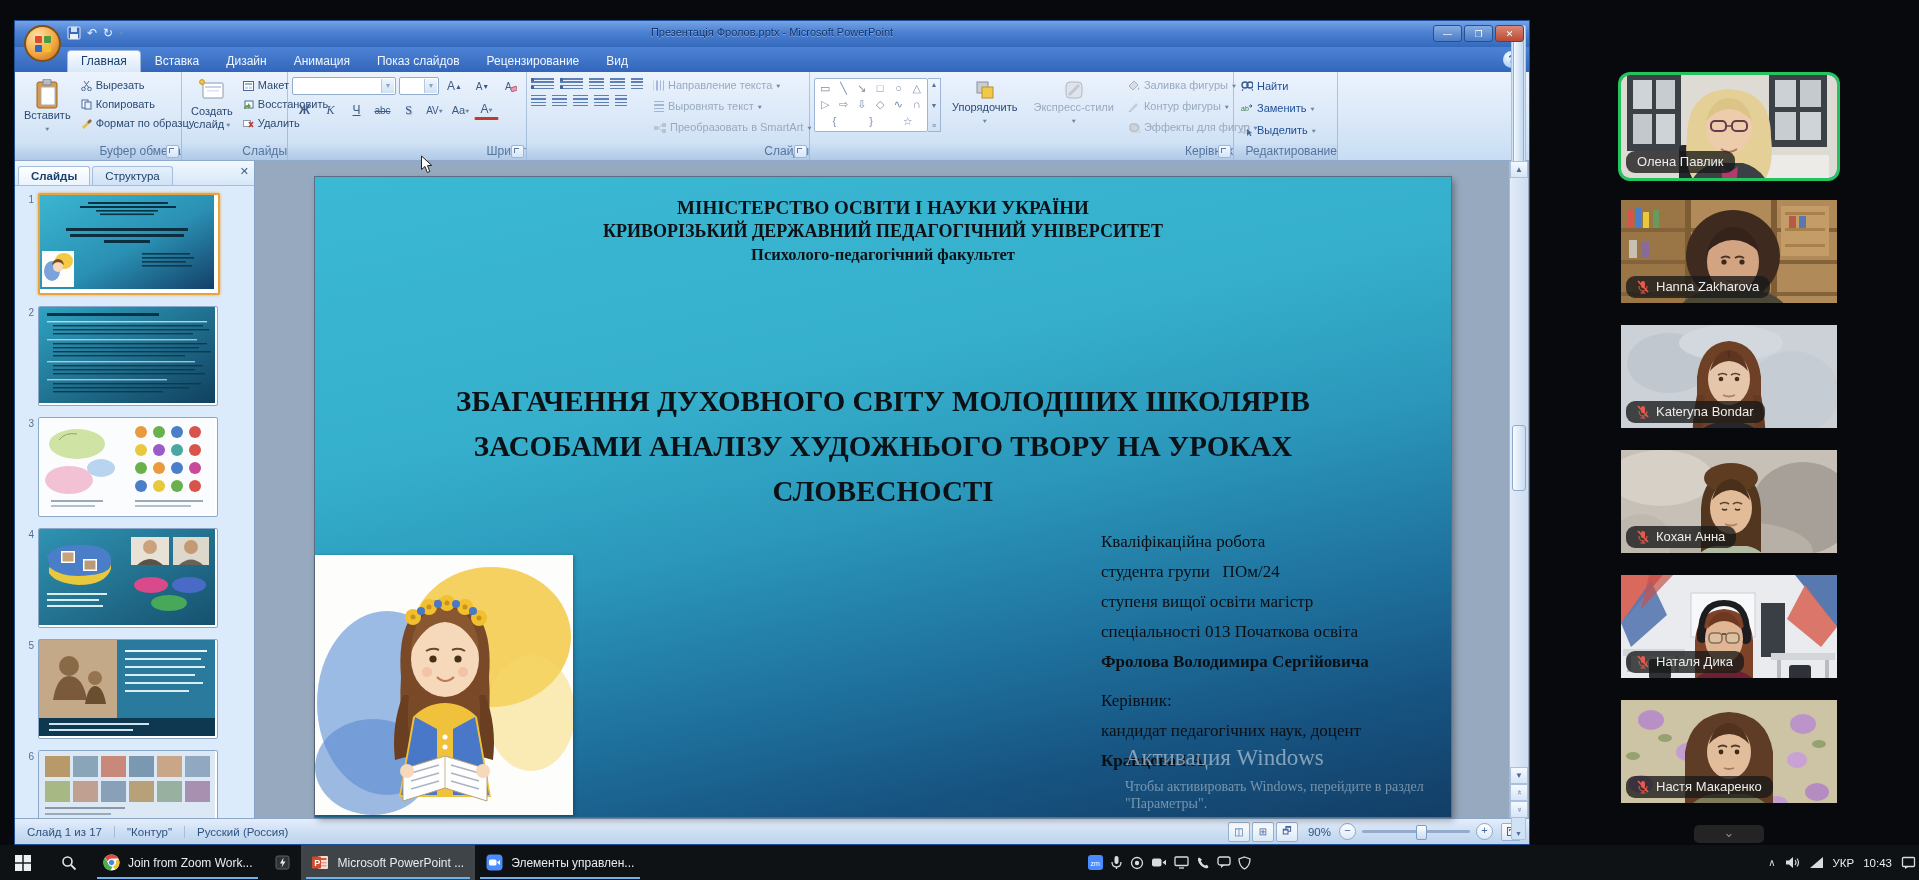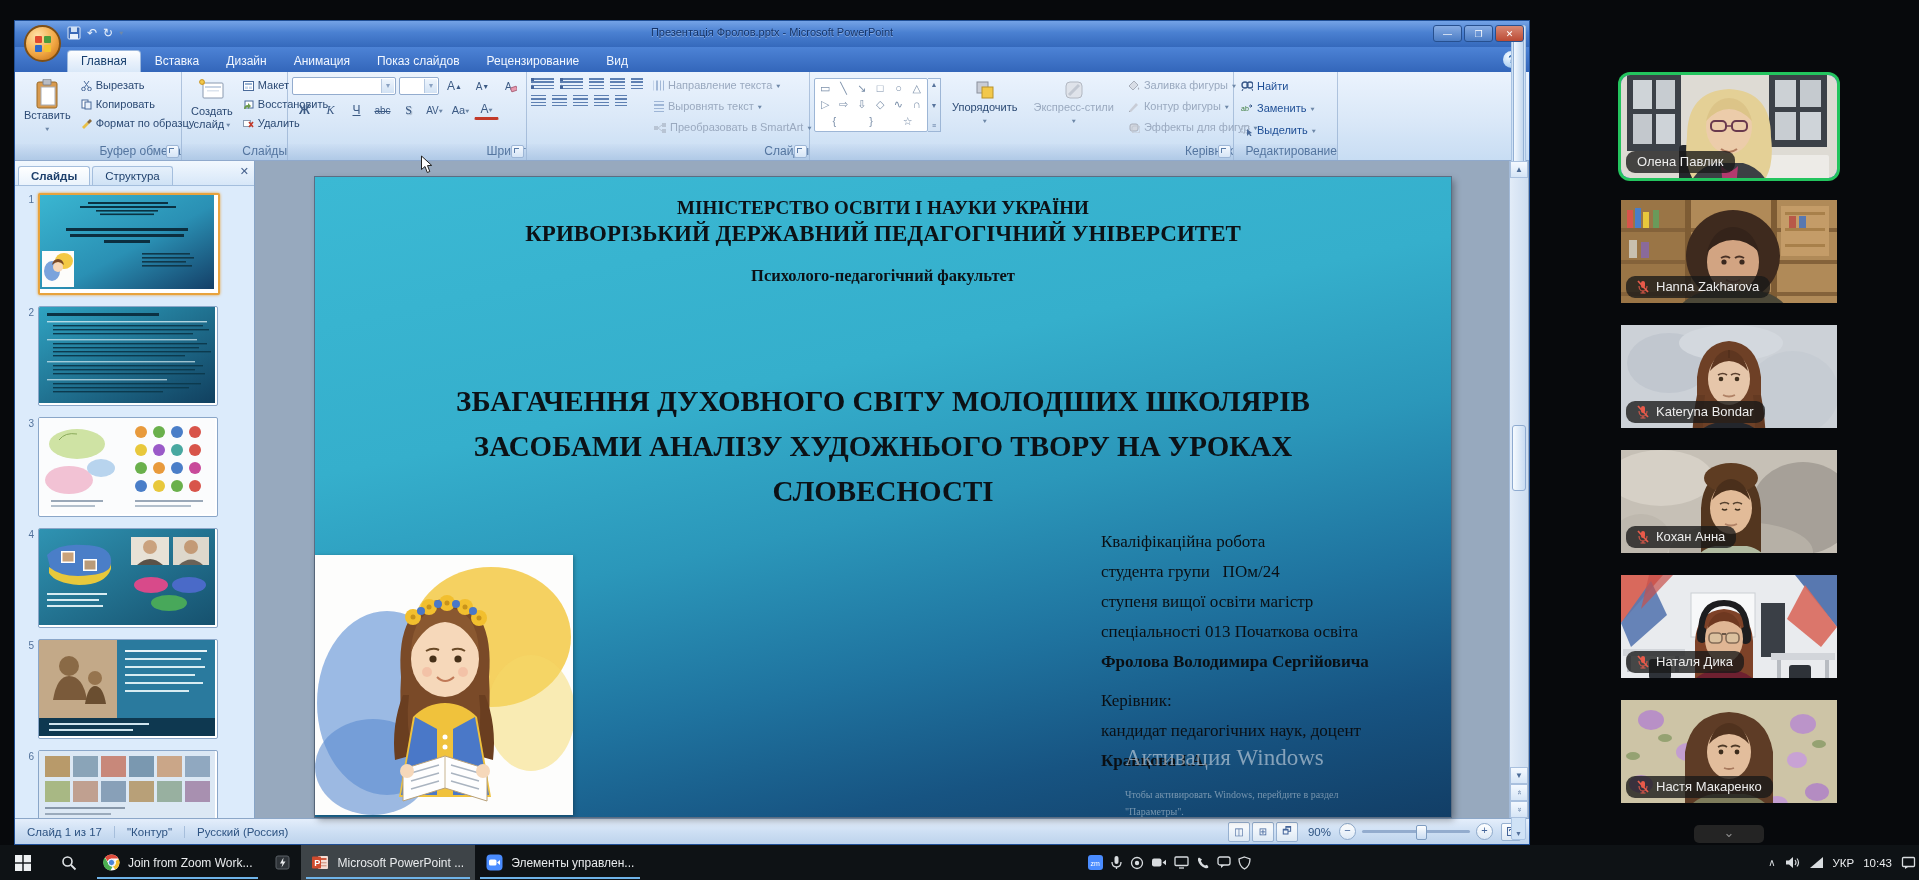--- a/index.html
+++ b/index.html
@@ -50,28 +50,28 @@
   .tnum{width:15px;font-size:10px;color:#51719a;text-align:right;margin-right:4px;padding-top:1px}
   .thumb{width:178px;height:98px;border:1px solid #8aa6c8;background:#fff;position:relative;overflow:hidden;border-radius:2px}
   .thumb.sel{border:2px solid #e8a33d;box-shadow:0 0 3px #e8a33d}
   .pscroll{position:absolute;right:3px;top:4px;bottom:4px;width:13px;background:#cfe2f6;border:1px solid #a9c3e2;border-radius:2px}
   .pthumb{position:absolute;left:1px;right:1px;top:14px;height:150px;background:linear-gradient(90deg,#f2f8fe,#c3d8ef);border:1px solid #93b0d4;border-radius:2px}
   .pscroll .sa{position:absolute;left:0;right:0;font-size:7px;color:#53719c;text-align:center}
   .canvas{flex:1;position:relative;background:#97a9be;min-width:0}
   .slide{position:absolute;left:60px;top:16px;width:1136px;height:640px;background:linear-gradient(168deg,#3bb9d4 0%,#35afcc 34%,#2b97ba 52%,#1f739f 70%,#175482 85%,#123e66 100%);box-shadow:0 0 0 1px #5c6d83,3px 3px 7px rgba(0,0,0,.35)}
   .serif{font-family:"Liberation Serif","DejaVu Serif",serif}
   .shead{position:absolute;top:20px;left:0;right:0;text-align:center;font-weight:bold;color:#0c1116}
-  .sh1{font-size:19px;margin-bottom:2px}.sh2{font-size:23px;margin-bottom:19px}.sh3{font-size:16.5px;margin-bottom:3px}.sh4{font-size:15.5px}
+  .sh1{font-size:19px;margin-bottom:2px}.sh2{font-size:18px;margin-bottom:3px}.sh3{font-size:16.5px;margin-bottom:3px}.sh4{font-size:15.5px}
   .stitle{position:absolute;top:202px;left:60px;right:60px;text-align:center;font-size:29px;line-height:45px;font-weight:bold;color:#0c1116}
   .sdetails{position:absolute;left:786px;top:350px;font-size:17px;line-height:30px;color:#0a0f14;width:330px}
   .dl.b{font-weight:bold}.dl.gap{margin-top:9px}
   .girlbox{position:absolute;left:0;top:378px;width:258px;height:260px;background:#fdfdfc;box-shadow:1px 1px 4px rgba(0,0,0,.3)}
   .wm{position:absolute;left:810px;top:568px;pointer-events:none}
   .wm1{font-size:23px;color:rgba(208,219,228,.6);font-weight:300}
-  .wm2{font-size:10px;line-height:17px;color:rgba(196,209,220,.55);margin-top:15px}
+  .wm2{font-size:14px;line-height:17px;color:rgba(196,209,220,.55);margin-top:7px}
   .cscroll{position:absolute;right:1px;top:0;bottom:0;width:18px;background:linear-gradient(90deg,#e2ecf8,#cdddf0);border-left:1px solid #a3bad8;display:flex;flex-direction:column;align-items:stretch}
   .sbox{height:17px;border:1px solid #a9c0de;background:linear-gradient(#f4f9ff,#d6e5f6);font-size:8px;color:#4c6c98;text-align:center;line-height:15px;flex:none;box-sizing:border-box}
   .cthumb{position:absolute;left:2px;right:2px;top:42%;height:64px;background:linear-gradient(90deg,#f6fbff,#c9dcf2);border:1px solid #8fabd0;border-radius:3px}
   .cfill{flex:1}
   .rot90{display:inline-block;transform:rotate(90deg)}.rotm90{display:inline-block;transform:rotate(-90deg)}
   .sbar{height:25px;background:linear-gradient(#e4eefb,#ccdef3 55%,#bdd3ec);border-top:1px solid #8ca7c8;display:flex;align-items:center;font-size:11.5px;color:#2d5382;padding:0 8px;flex:none}
   .sseg{padding:0 12px;border-right:1px solid #a6bedb;white-space:nowrap}
   .sseg:first-child{padding-left:4px}
   .sfill{flex:1}
   .vbtn{width:20px;height:18px;border:1px solid #96b0d0;border-radius:2px;background:linear-gradient(#fdfeff,#dcte8f4);background:linear-gradient(#fdfeff,#dce8f4);display:flex;align-items:center;justify-content:center;font-size:10px;color:#44659a;margin-right:2px}

